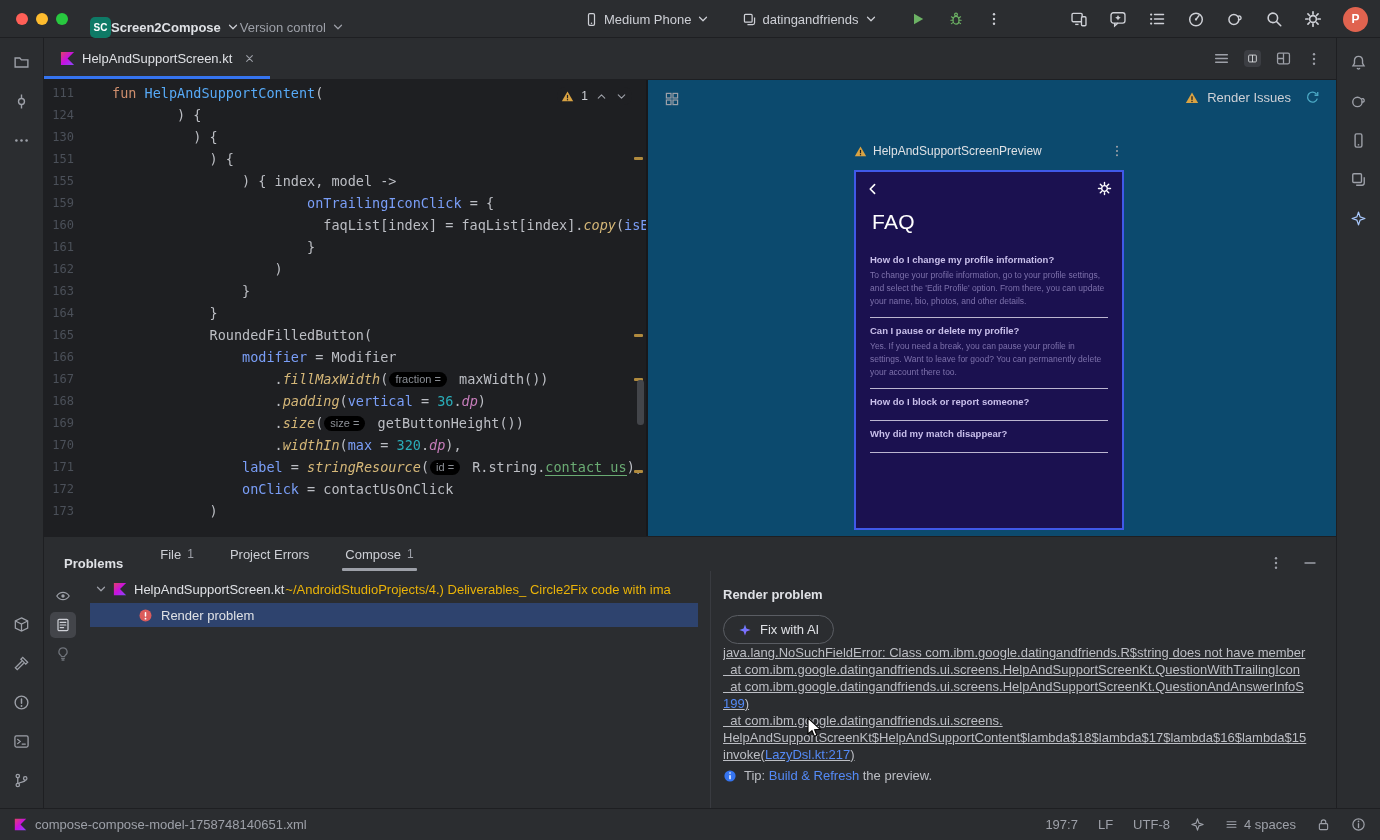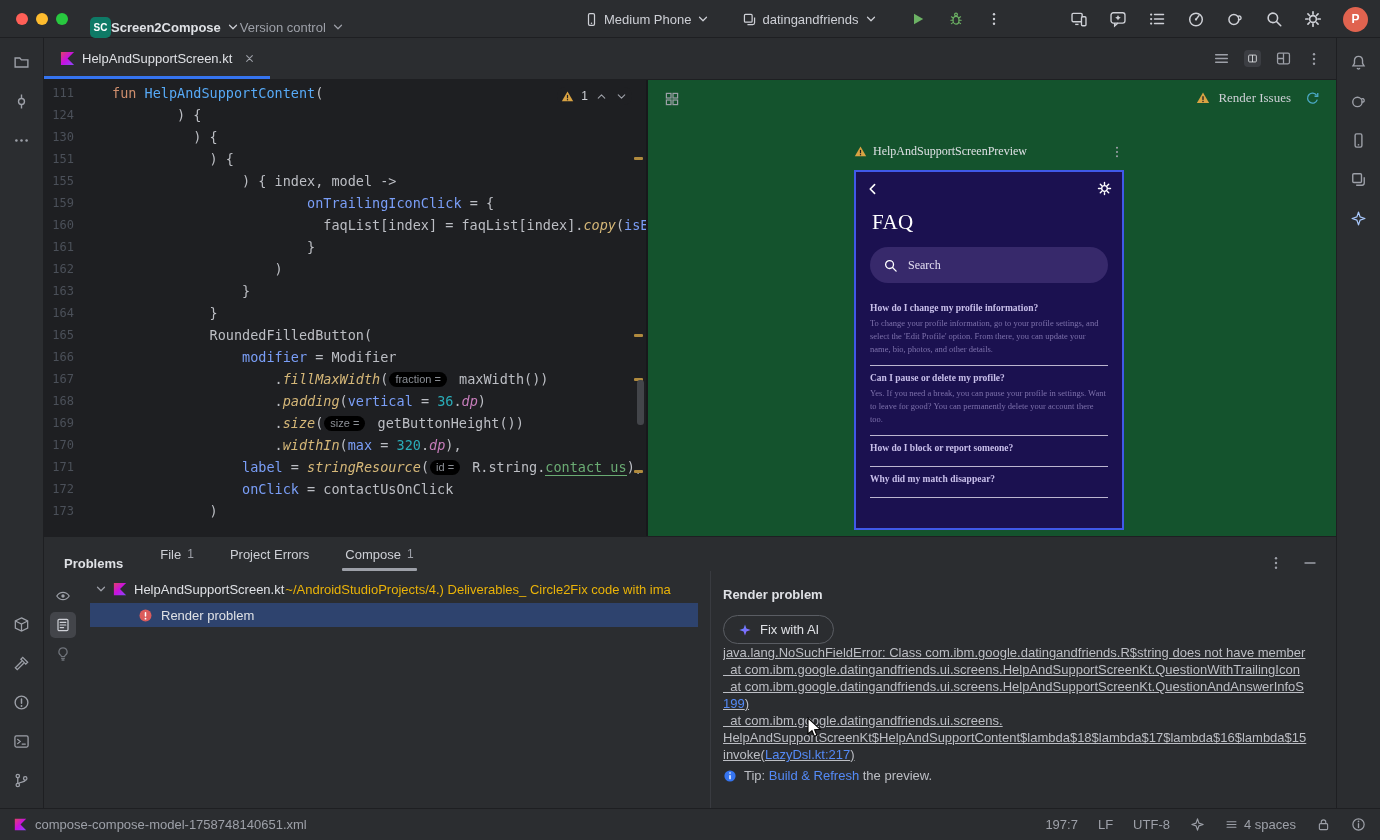--- a/index.html
+++ b/index.html
@@ -52,21 +52,21 @@
   .tok-kw{color:#CF8E6D} .tok-fn{color:#57AAF7} .tok-arg{color:#7A9EF7}
   .tok-call{color:#D5B778;font-style:italic} .tok-num{color:#2AACB8}
   .tok-ext{color:#C77DBB;font-style:italic} .tok-def{color:#BCBEC4}
   .tok-res{color:#6AAB73;border-bottom:1px solid #6AAB73}
   .tok-hint{display:inline-block;background:#000000;color:#8C9097;font-family:"Liberation Sans",sans-serif;font-size:11px;line-height:15px;padding:0 6px;border-radius:8px;margin:0 4px 0 1px;vertical-align:1px;font-style:normal}
   .inspection { position:absolute; top:7px; right:14px; display:flex; align-items:center; gap:7px; background:#1E1F22; color:#CED0D6; font-size:12px; padding:2px 4px; border-radius:8px; }
   .mark { position:absolute; right:3px; width:9px; height:3px; background:#B08A3E; border-radius:1px; }
   .sb-thumb { position:absolute; right:2px; width:7px; height:45px; background:#43454A; border-radius:3px; top:300px; }
 
   
-  .preview-pane { flex:1; min-width:0; position:relative; background:#14532d; overflow:hidden; color:#CED0D6;font-family:Liberation Serif, serif; }
+  .preview-pane { flex:1; min-width:0; position:relative; background:#0c4a6e; overflow:hidden; color:#CED0D6; }
   .pv-toolbar-left { position:absolute; top:11px; left:16px; color:#9DA0A8; }
   .pv-toolbar-right { position:absolute; top:10px; right:16px; display:flex; align-items:center; gap:8px; }
   .pv-title { position:absolute; top:64px; left:206px; width:270px; display:flex; align-items:center; gap:6px; font-size:12px; color:#DFE1E5; }
   .pv-title .lbl { flex:1; }
   .phone { position:absolute; left:206px; top:90px; width:270px; height:360px; background:#1B1150; border:2px solid #4059E8; overflow:hidden; }
   .ph-top { height:32px; position:relative; color:#fff; }
   .ph-title { margin:6px 0 0 16px; font-size:21px; color:#FFFFFF; font-weight:500; letter-spacing:.3px; }
   .ph-search { margin:12px 14px 0; height:36px; border-radius:18px; background:#37296B; display:flex; align-items:center; gap:10px; padding:0 13px; color:#E4DFF2; font-size:12px; }
   .faq { margin:20px 14px 0; }
   .faq .q { font-size:9.5px; font-weight:600; color:#C8BFEA; margin-top:7px; }
@@ -534,26 +534,20 @@
           <div class="phone">
             <div class="ph-top">
               <svg width="16" height="16" style="position:absolute;left:9px;top:9px">
                   <use href="#i-back"></use>
                 </svg>
               <svg width="15" height="15" style="position:absolute;right:10px;top:9px">
                   <use href="#i-gear"></use>
                 </svg>
             </div>
             <div class="ph-title">FAQ</div>
-            <div class="ph-search">
-              <svg width="15" height="15" style="color:#fff">
-                  <use href="#i-search"></use>
-                </svg>
-              <span>Search</span>
-            </div>
             <div class="faq">
                 <div class="q">How do I change my profile information?</div>
                 <div class="a">To change your profile information, go to your profile settings, and select the 'Edit Profile' option. From there, you can update your name, bio, photos, and other details.</div>
                 <div class="dv"></div>
                 <div class="q">Can I pause or delete my profile?</div>
                 <div class="a">Yes. If you need a break, you can pause your profile in settings. Want to leave for good? You can permanently delete your account there too.</div>
                 <div class="dv"></div>
                 <div class="q no-a">How do I block or report someone?</div>
                 <div class="dv"></div>
                 <div class="q no-a">Why did my match disappear?</div>

